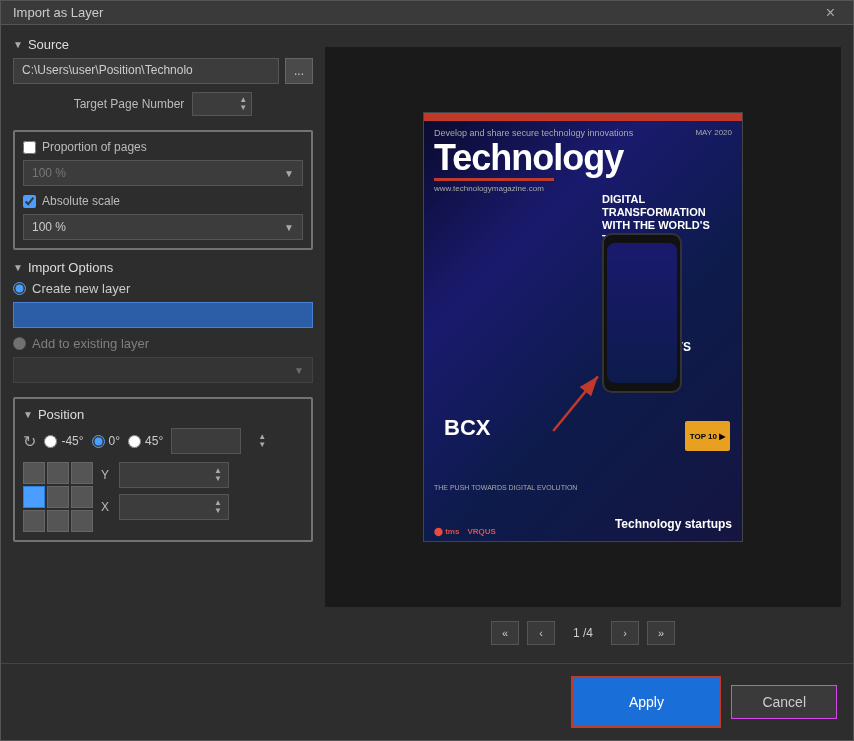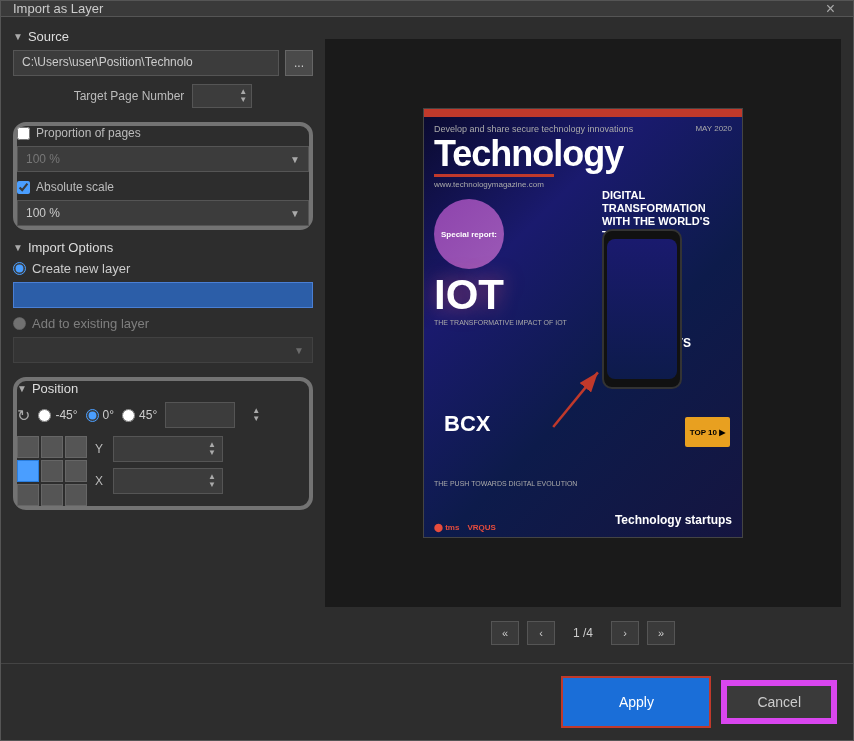--- a/index.html
+++ b/index.html
@@ -17,21 +17,21 @@
       background: #2d2d2d;
       border: 1px solid #555;
       width: 854px;
       min-height: 741px;
       display: flex;
       flex-direction: column;
       position: relative;
     }
     .title-bar {
       background: #3a3a3a;
-      height: 16px;
+      height: 24px;
       display: flex;
       align-items: center;
       justify-content: space-between;
       padding: 0 12px;
       border-bottom: 1px solid #555;
       flex-shrink: 0;
     }
     .title-bar-text {
       color: #ccc;
       font-size: 13px;
@@ -130,23 +130,23 @@
     }
     .spin-arrows {
       display: flex;
       flex-direction: column;
       font-size: 8px;
       color: #aaa;
       line-height: 1;
     }
     
     .highlight-box {
-      border: 4px solid #737373;
-      padding: 0;
-      border-radius: 13px;
+      border: 2px solid #737373;
+      padding: 8px;
+      border-radius: 2px;
     }
     .checkbox-row {
       display: flex;
       align-items: center;
       gap: 6px;
       margin-bottom: 6px;
     }
     .cb-label {
       color: #bbb;
       font-size: 12px;
@@ -512,21 +512,21 @@
       border: 2px solid #c0392b;
       color: white;
       padding: 16px 40px;
       font-size: 14px;
       cursor: pointer;
       font-weight: 500;
       min-width: 150px;
     }
     .cancel-btn {
       background: #3a3a3a;
-      border: 6px solid #d946ef;
+      border: 1px solid #d946ef;
       color: #ccc;
       padding: 8px 30px;
       font-size: 14px;
       cursor: pointer;
       min-width: 100px;
     }
     
     .arrow-overlay {
       position: absolute;
       top: 0; left: 0; right: 0; bottom: 0;
@@ -681,27 +681,20 @@
         <div class="magazine-cover">
           <div class="mag-top-bar"></div>
           <div class="mag-header">
             <div style="font-size:9px;color:#aaa;margin-bottom:2px;">Develop and share secure technology innovations</div>
             <div class="mag-logo-text">Technology</div>
             <div class="mag-logo-underline"></div>
             <div class="mag-sub">www.technologymagazine.com</div>
           </div>
           <div class="mag-date">MAY 2020</div>
 
-          <div class="mag-iot-section">
-            <div class="mag-special">
-              <span>Special report:</span>
-            </div>
-            <div class="mag-iot">IOT</div>
-            <div class="mag-iot-sub">THE TRANSFORMATIVE IMPACT OF IOT</div>
-          </div>
 
           <div class="mag-digital">
             <div class="mag-dig-title">DIGITAL TRANSFORMATION WITH THE WORLD'S TOP</div>
             <div class="mag-num20">20</div>
             <div class="mag-tech">TECH</div>
             <div class="mag-consultants">CONSULTANTS</div>
           </div>
 
           <div class="mag-phone">
             <div class="mag-phone-screen"></div>

